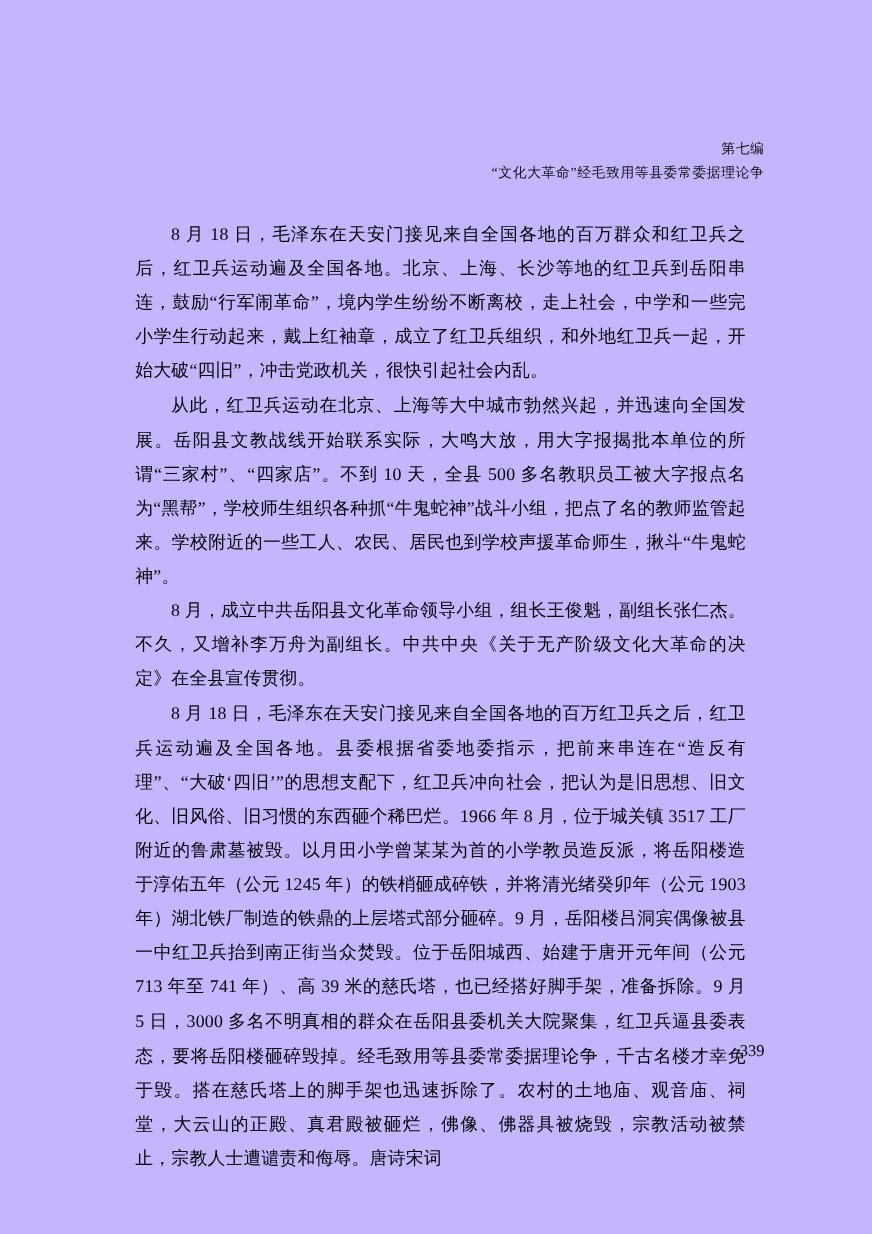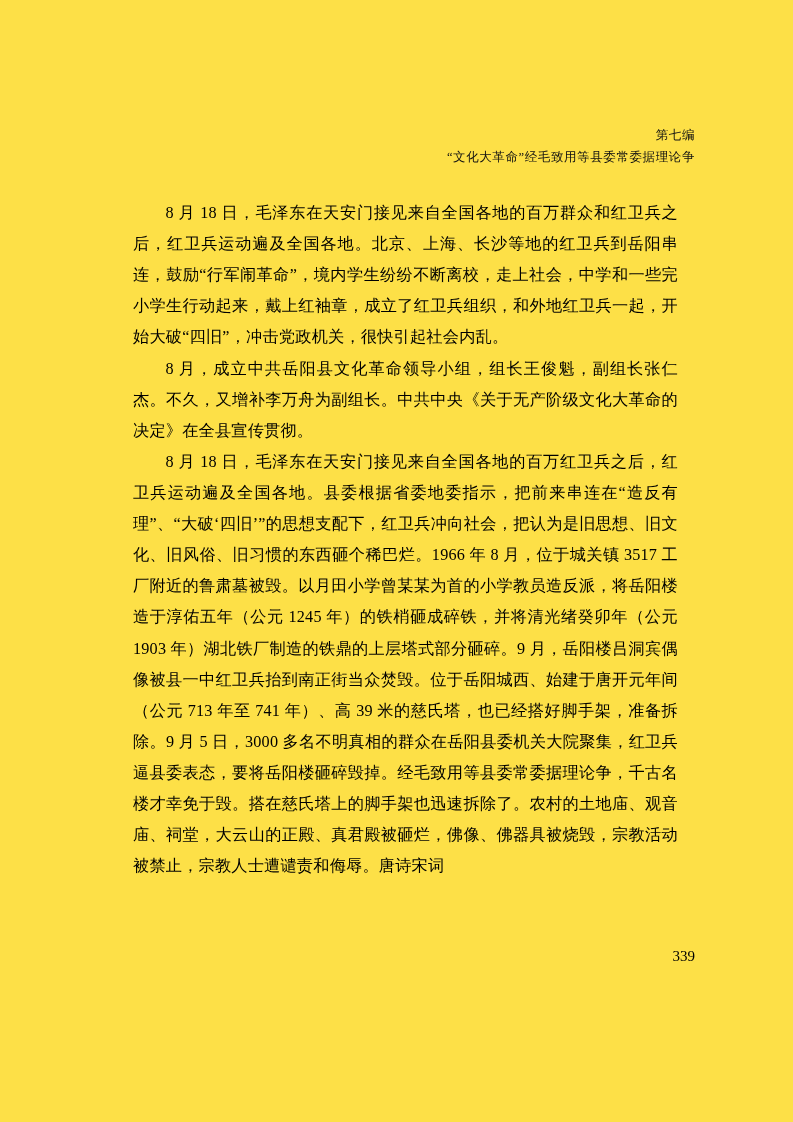--- a/index.html
+++ b/index.html
@@ -14,21 +14,21 @@
     font-family: "Liberation Serif", "DejaVu Serif", serif;
     color: #000000;
     overflow: hidden;
   }
   .page {
     position: absolute;
     left: 0;
     top: 0;
     width: 793px;
     height: 1122px;
-    background: #fde047;
+    background: #c4b5fd;
   }
   .header {
     position: absolute;
     right: 98px;
     top: 126px;
     text-align: right;
     line-height: 1.55;
   }
   .header .header-line1 {
     font-size: 12.5px;
@@ -46,21 +46,21 @@
     left: 118px;
     top: 198px;
     width: 560px;
   }
   .para {
     font-size: 16.2px;
     line-height: 1.92;
     text-align: justify;
     text-justify: inter-ideograph;
     text-indent: 2em;
-    margin: 0 0 0 15px;
+    margin: 0 0 0 5px;
     color: #000;
     letter-spacing: 0.2px;
   }
   .page-number {
     position: absolute;
     right: 98px;
     top: 948px;
     font-size: 15px;
     font-family: "Liberation Serif", serif;
     color: #000;
@@ -71,19 +71,20 @@
 
 <div class="page">
 
   <div class="header">
     <div class="header-line1">第七编</div>
     <div class="header-line2">“文化大革命”经毛致用等县委常委据理论争</div>
   </div>
 
   <div class="content">
     <p class="para">8 月 18 日，毛泽东在天安门接见来自全国各地的百万群众和红卫兵之后，红卫兵运动遍及全国各地。北京、上海、长沙等地的红卫兵到岳阳串连，鼓励“行军闹革命”，境内学生纷纷不断离校，走上社会，中学和一些完小学生行动起来，戴上红袖章，成立了红卫兵组织，和外地红卫兵一起，开始大破“四旧”，冲击党政机关，很快引起社会内乱。</p>
+    <p class="para">从此，红卫兵运动在北京、上海等大中城市勃然兴起，并迅速向全国发展。岳阳县文教战线开始联系实际，大鸣大放，用大字报揭批本单位的所谓“三家村”、“四家店”。不到 10 天，全县 500 多名教职员工被大字报点名为“黑帮”，学校师生组织各种抓“牛鬼蛇神”战斗小组，把点了名的教师监管起来。学校附近的一些工人、农民、居民也到学校声援革命师生，揪斗“牛鬼蛇神”。</p>
     <p class="para">8 月，成立中共岳阳县文化革命领导小组，组长王俊魁，副组长张仁杰。不久，又增补李万舟为副组长。中共中央《关于无产阶级文化大革命的决定》在全县宣传贯彻。</p>
     <p class="para">8 月 18 日，毛泽东在天安门接见来自全国各地的百万红卫兵之后，红卫兵运动遍及全国各地。县委根据省委地委指示，把前来串连在“造反有理”、“大破‘四旧’”的思想支配下，红卫兵冲向社会，把认为是旧思想、旧文化、旧风俗、旧习惯的东西砸个稀巴烂。1966 年 8 月，位于城关镇 3517 工厂附近的鲁肃墓被毁。以月田小学曾某某为首的小学教员造反派，将岳阳楼造于淳佑五年（公元 1245 年）的铁梢砸成碎铁，并将清光绪癸卯年（公元 1903 年）湖北铁厂制造的铁鼎的上层塔式部分砸碎。9 月，岳阳楼吕洞宾偶像被县一中红卫兵抬到南正街当众焚毁。位于岳阳城西、始建于唐开元年间（公元 713 年至 741 年）、高 39 米的慈氏塔，也已经搭好脚手架，准备拆除。9 月 5 日，3000 多名不明真相的群众在岳阳县委机关大院聚集，红卫兵逼县委表态，要将岳阳楼砸碎毁掉。经毛致用等县委常委据理论争，千古名楼才幸免于毁。搭在慈氏塔上的脚手架也迅速拆除了。农村的土地庙、观音庙、祠堂，大云山的正殿、真君殿被砸烂，佛像、佛器具被烧毁，宗教活动被禁止，宗教人士遭谴责和侮辱。唐诗宋词</p>
   </div>
 
   <div class="page-number">339</div>
 
 </div>
 
 </body></html>

